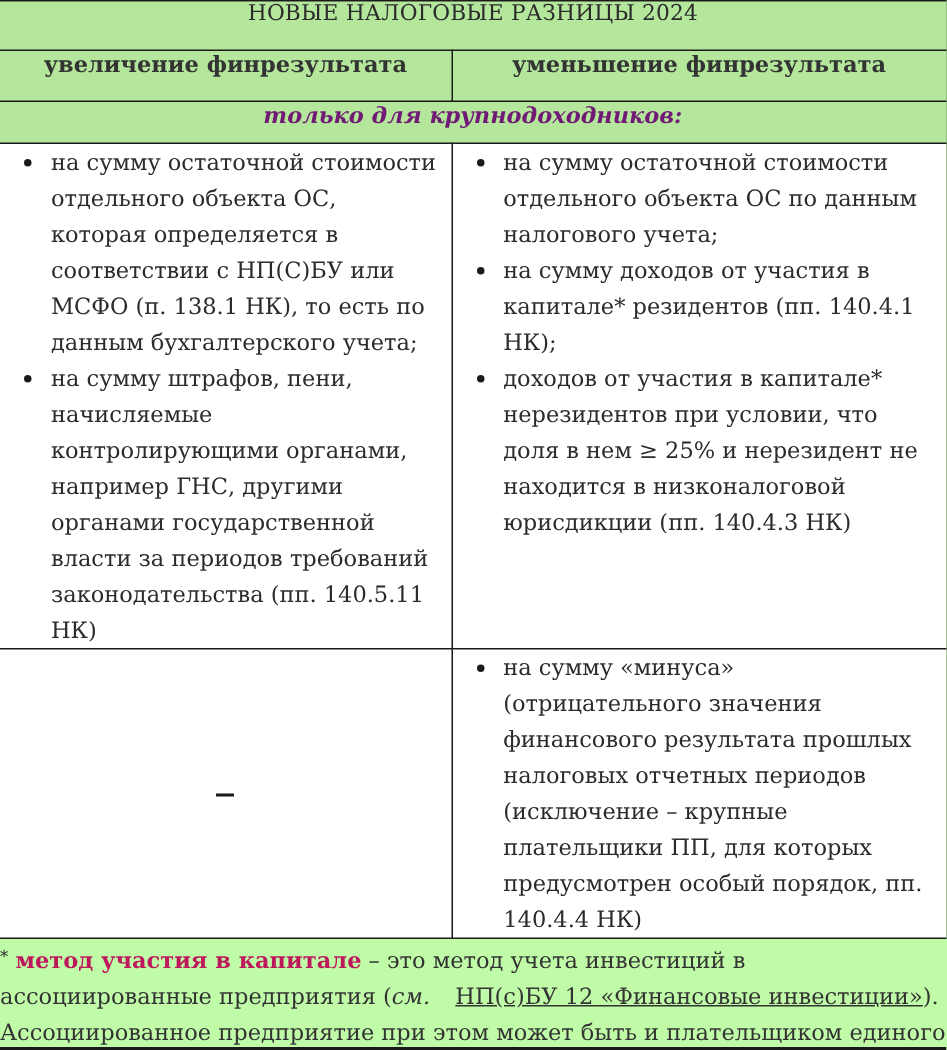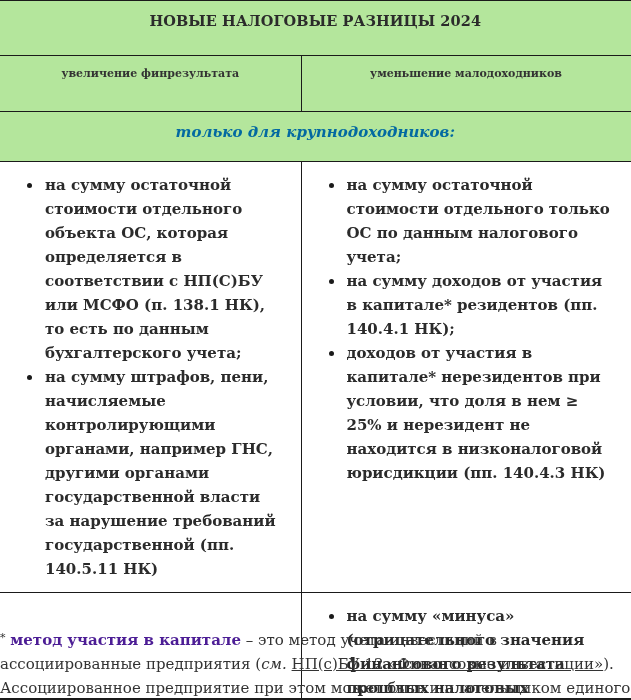--- a/index.html
+++ b/index.html
@@ -11,52 +11,51 @@
   }
   .doc { position: relative; width: 631px; height: 700px; }
   table.tax {
     position: absolute; left: 0; top: 0;
     width: 631px;
     border-collapse: collapse;
     table-layout: fixed;
   }
   table.tax td, table.tax th {
     border: 1.5px solid #1a1a1a;
-    padding: 11px;
+    padding: 0;
     vertical-align: top;
-    font-weight: bold;
   }
   table.tax tr > *:first-child { border-left: none; }
   .row-title th {
     height: 32px;
     background: #b4e69c;
     font-weight: normal;
     font-size: 14.5px;
     text-align: center;
     vertical-align: middle;
     letter-spacing: 0.1px;
   }
   .row-cols th {
     height: 33px;
     background: #b4e69c;
     font-weight: bold;
-    font-size: 11px;
+    font-size: 15px;
     text-align: center;
     vertical-align: middle;
     color: #333;
   }
   .row-sec td {
     height: 27px;
     background: #b4e69c;
     font-style: italic;
     font-weight: bold;
     font-size: 15px;
     text-align: center;
     vertical-align: middle;
-    color: #0369a1;
+    color: #701a75;
   }
   .row-body td { background: #ffffff; }
   ul.items {
     margin: 0; padding: 0 8px 0 34px;
     list-style: none;
     font-size: 15px;
     line-height: 24px;
   }
   ul.items li { position: relative; }
   ul.items li::before {
@@ -68,54 +67,54 @@
   .body1 td { height: 311px; padding-top: 0; }
   .body1 ul.items { padding-top: 0; }
   .body2 td { height: 188px; margin-top: 44px; }
   .dash-cell { text-align: center; vertical-align: middle !important; }
   .dash { display: inline-block; width: 12px; height: 2px; background: #1a1a1a; position: relative; top: -4px; }
   .footnote {
     position: absolute; left: 0; top: 628px; width: 631px;
     font-size: 15px; line-height: 24px; color: #333;
   }
   .footnote .star { font-size: 11px; vertical-align: top; position: relative; top: -2px; }
-  .footnote b { font-weight: bold; color: #4c1d95; }
-  .footnote a { color: #333; text-decoration: underline; }
+  .footnote b { font-weight: bold; color: #be185d; }
+  .footnote a { color: #333; text-decoration: underline; margin-left: 12px; }
   .bottom-line { position: absolute; left: 0; top: 698px; width: 631px; height: 2px; background: #1a1a1a; }
 </style>
 </head>
 <body>
 
 <div class="doc">
   <table class="tax">
     <colgroup>
         <col style="width:301px">
         <col style="width:330px">
       </colgroup>
     <tbody>
         <tr class="row-title">
       <th colspan="2">НОВЫЕ НАЛОГОВЫЕ РАЗНИЦЫ 2024</th>
     </tr>
     <tr class="row-cols">
       <th>увеличение финрезультата</th>
-      <th>уменьшение малодоходников</th>
+      <th>уменьшение финрезультата</th>
     </tr>
     <tr class="row-sec">
       <td colspan="2">только для крупнодоходников:</td>
     </tr>
     <tr class="row-body body1">
       <td>
         <ul class="items">
           <li>на сумму остаточной стоимости отдельного объекта ОС, которая определяется в соответствии с НП(С)БУ или МСФО (п. 138.1 НК), то есть по данным бухгалтерского учета;</li>
-          <li>на сумму штрафов, пени, начисляемые контролирующими органами, например ГНС, другими органами государственной власти за нарушение требований государственной (пп. 140.5.11 НК)</li>
+          <li>на сумму штрафов, пени, начисляемые контролирующими органами, например ГНС, другими органами государственной власти за периодов требований законодательства (пп. 140.5.11 НК)</li>
         </ul>
       </td>
       <td>
         <ul class="items">
-          <li>на сумму остаточной стоимости отдельного только ОС по данным налогового учета;</li>
+          <li>на сумму остаточной стоимости отдельного объекта ОС по данным налогового учета;</li>
           <li>на сумму доходов от участия в капитале* резидентов (пп. 140.4.1 НК);</li>
           <li>доходов от участия в капитале* нерезидентов при условии, что доля в нем ≥ 25% и нерезидент не находится в низконалоговой юрисдикции (пп. 140.4.3 НК)</li>
         </ul>
       </td>
     </tr>
     <tr class="row-body body2">
       <td class="dash-cell">
         <span class="dash"></span>
       </td>
       <td>

